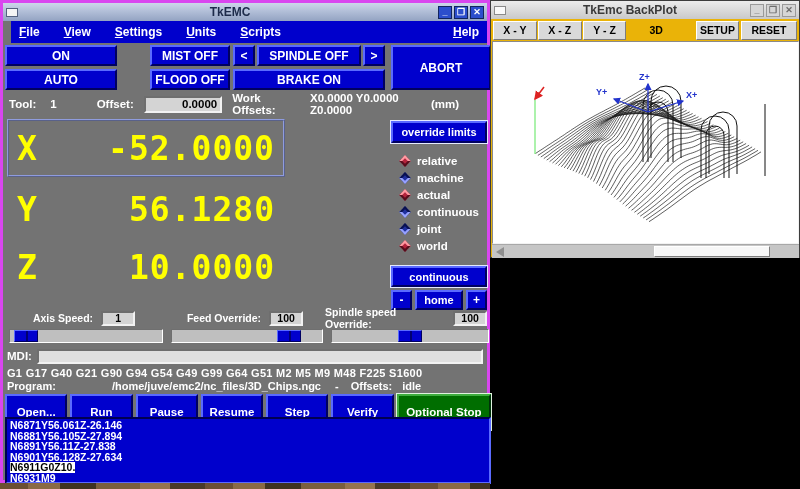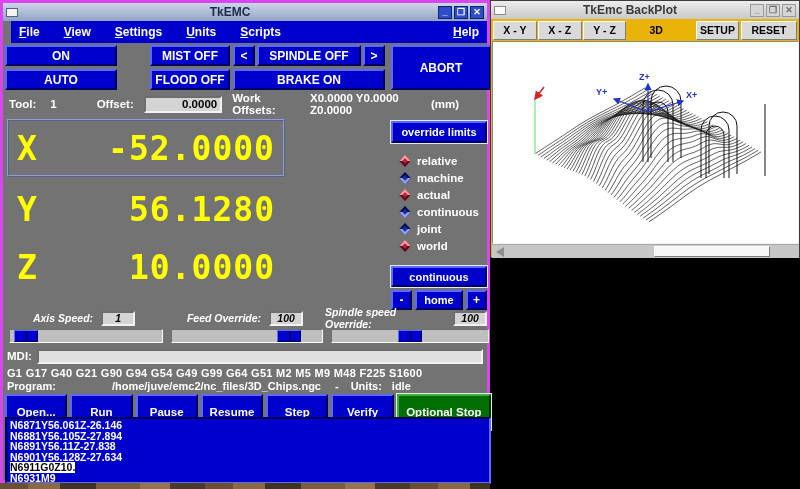--- a/index.html
+++ b/index.html
@@ -53,21 +53,21 @@
   .diamond { width:8px; height:8px; transform:rotate(45deg); border:2px solid; }
   .diamond.on  { background:#b5233d; border-color:#ff9aa2 #570e1d #570e1d #ff9aa2; }
   .diamond.off { background:#1f2f9e; border-color:#0a1150 #97a2ff #97a2ff #0a1150; }
   .radio-label { color:#fff; font-weight:bold; font-size:11.5px; }
   .jogwrap { margin-top:14px; }
   .jogrow { display:flex; gap:3px; margin-top:3px; margin-left:2px; }
   .jog-small { width:21px; height:20px; }
   .jog-home { width:48px; height:20px; font-size:11px; }
   
   .speedrow { position:absolute; left:0; top:306px; right:0; height:18px; display:flex; }
-  .speedgroup { display:flex; align-items:center; justify-content:center; gap:8px;font-style:italic; }
+  .speedgroup { display:flex; align-items:center; justify-content:center; gap:8px; }
   .speedgroup .lbl { color:#fff; font-weight:bold; font-size:10.5px; }
   .speedval { width:34px; height:15px; font-size:10.5px; font-weight:bold;
     display:flex; align-items:center; justify-content:center; }
   .sliders { position:absolute; left:0; top:326px; right:0; height:15px; }
   .trough { position:absolute; height:14px; background:#bfbfbf;
     border:1px solid; border-color:#6f6f6f #fff #fff #6f6f6f; }
   .handle { position:absolute; top:0; width:24px; height:12px; background:#0000cd;
     border:1px solid; border-color:#5a6aff #000060 #000060 #5a6aff; }
   .handle .ridge { position:absolute; left:50%; top:0; width:2px; height:100%; background:#000070; }
   
@@ -267,21 +267,21 @@
       <span class="lbl">MDI:</span>
       <span class="entry mdi-entry"></span>
     </div>
 
     <div class="codesline">G1 G17 G40 G21 G90 G94 G54 G49 G99 G64 G51 M2 M5 M9 M48 F225 S1600</div>
 
     <div class="progline">
       <span>Program:</span>
       <span class="path">/home/juve/emc2/nc_files/3D_Chips.ngc</span>
       <span class="sep">-</span>
-      <span class="stlbl">Units:</span>
+      <span class="stlbl">Offsets:</span>
       <span class="stval">idle</span>
     </div>
 
     <div class="progbtns">
       <div class="btn-blue">Open...</div>
       <div class="btn-blue">Run</div>
       <div class="btn-blue">Pause</div>
       <div class="btn-blue">Resume</div>
       <div class="btn-blue">Step</div>
       <div class="btn-blue">Verify</div>

